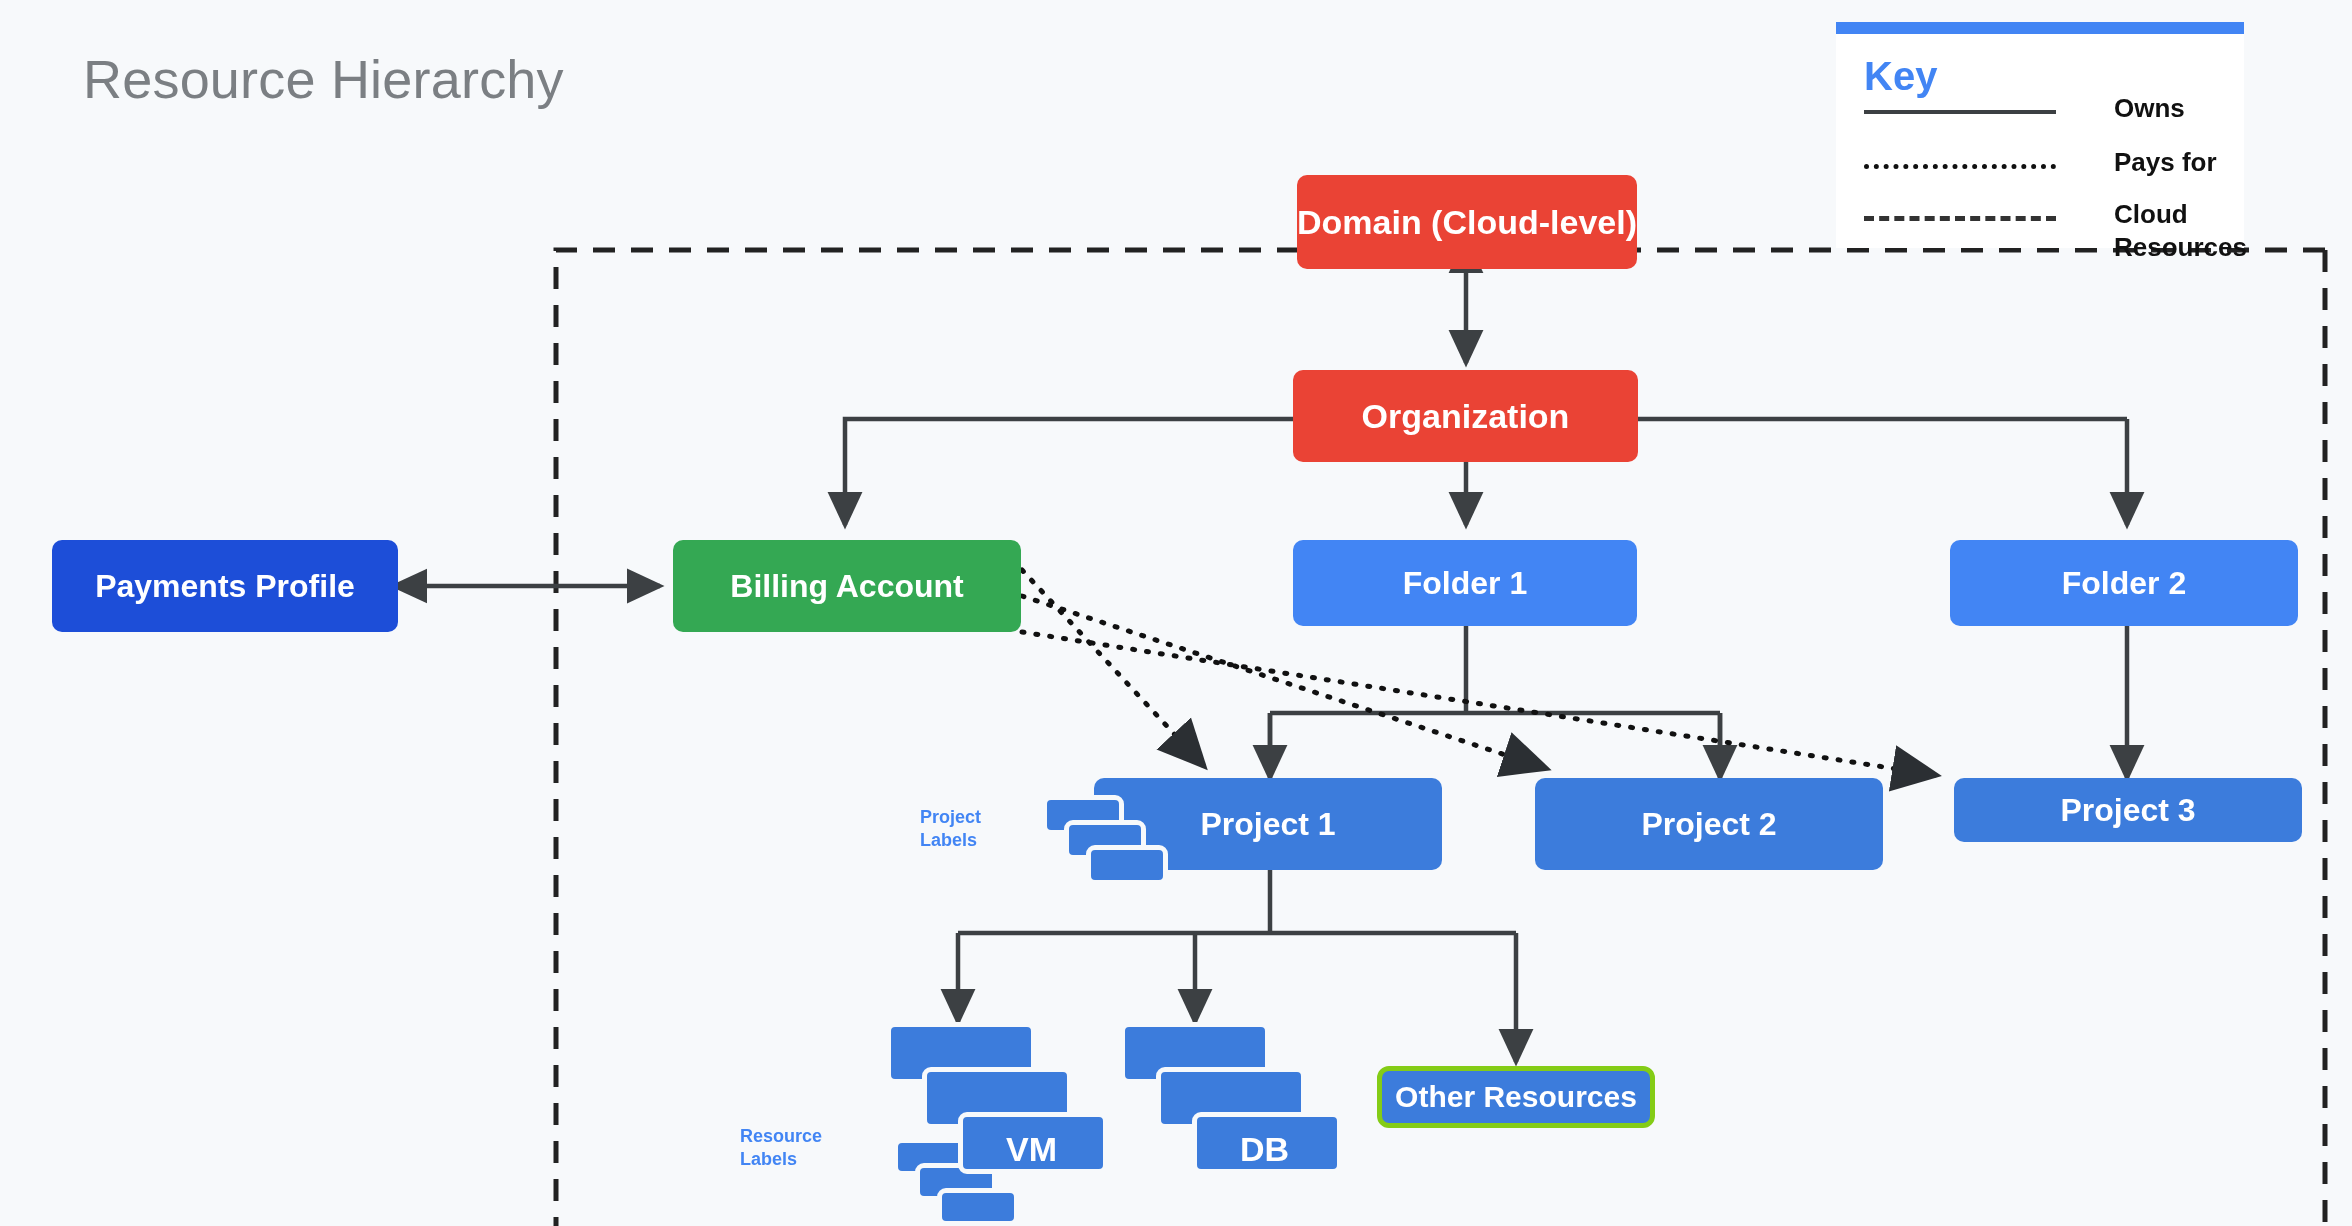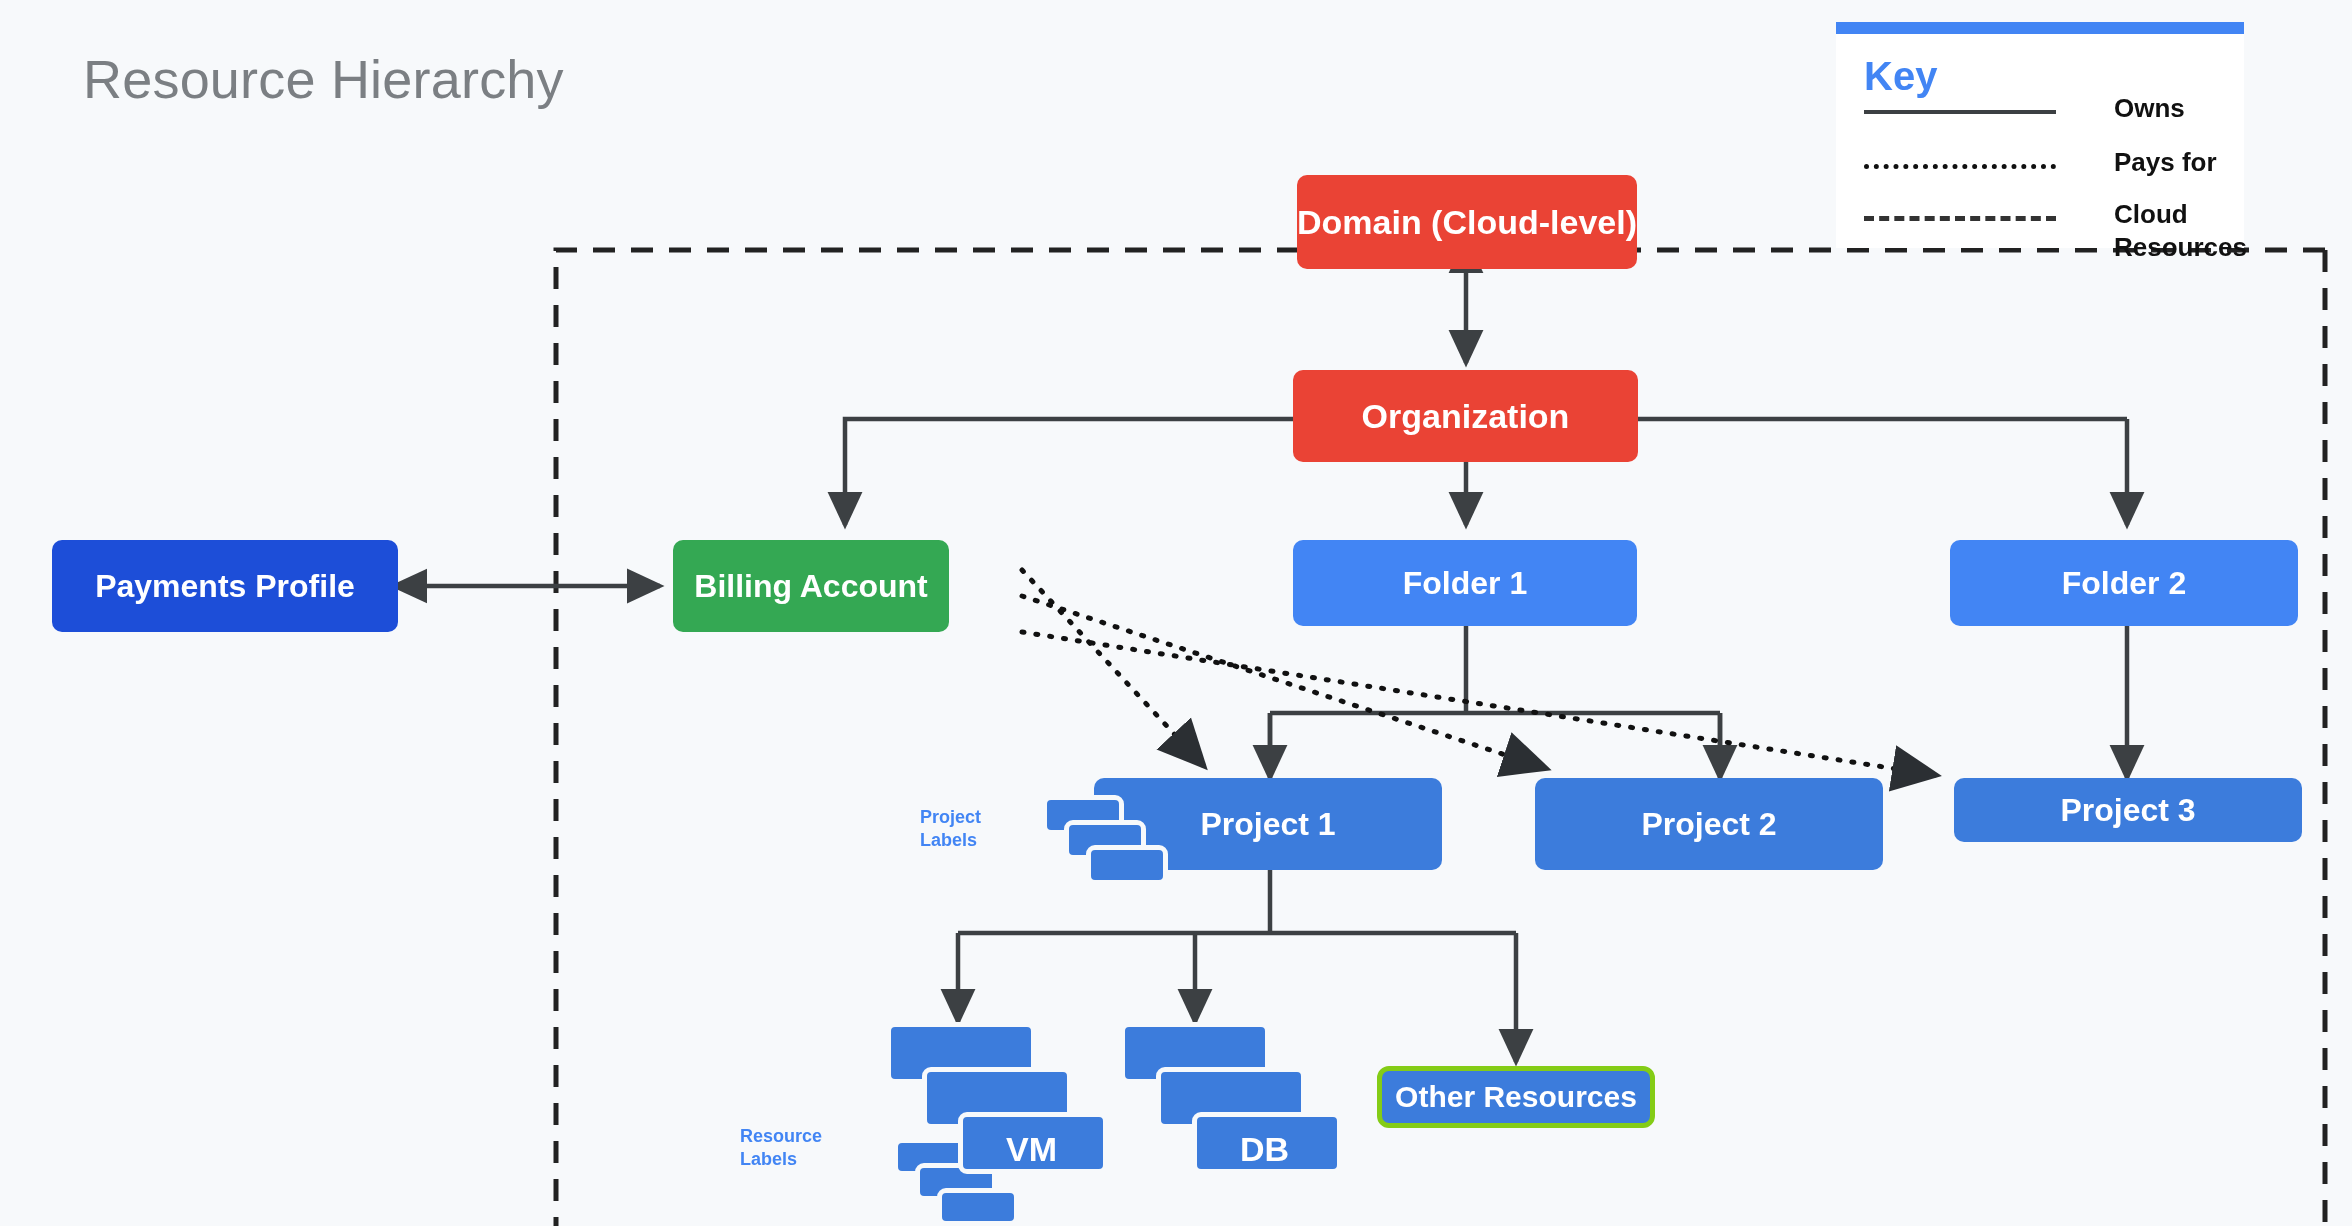--- a/index.html
+++ b/index.html
@@ -134,21 +134,21 @@
   </div>
 
   <div class="node red" style="left:1293px;top:370px;width:345px;height:92px;font-size:34px;">
     <span>Organization</span>
   </div>
 
   <div class="node amber" style="left:52px;top:540px;width:346px;height:92px;font-size:32px;">
     <span>Payments Profile</span>
   </div>
 
-  <div class="node green" style="left:673px;top:540px;width:276px;height:92px;font-size:32px;">
+  <div class="node green" style="left:673px;top:540px;width:348px;height:92px;font-size:32px;">
     <span>Billing Account</span>
   </div>
 
   <div class="node blue" style="left:1293px;top:540px;width:344px;height:86px;font-size:32px;">
     <span>Folder 1</span>
   </div>
 
   <div class="node blue" style="left:1950px;top:540px;width:348px;height:86px;font-size:32px;">
     <span>Folder 2</span>
   </div>

